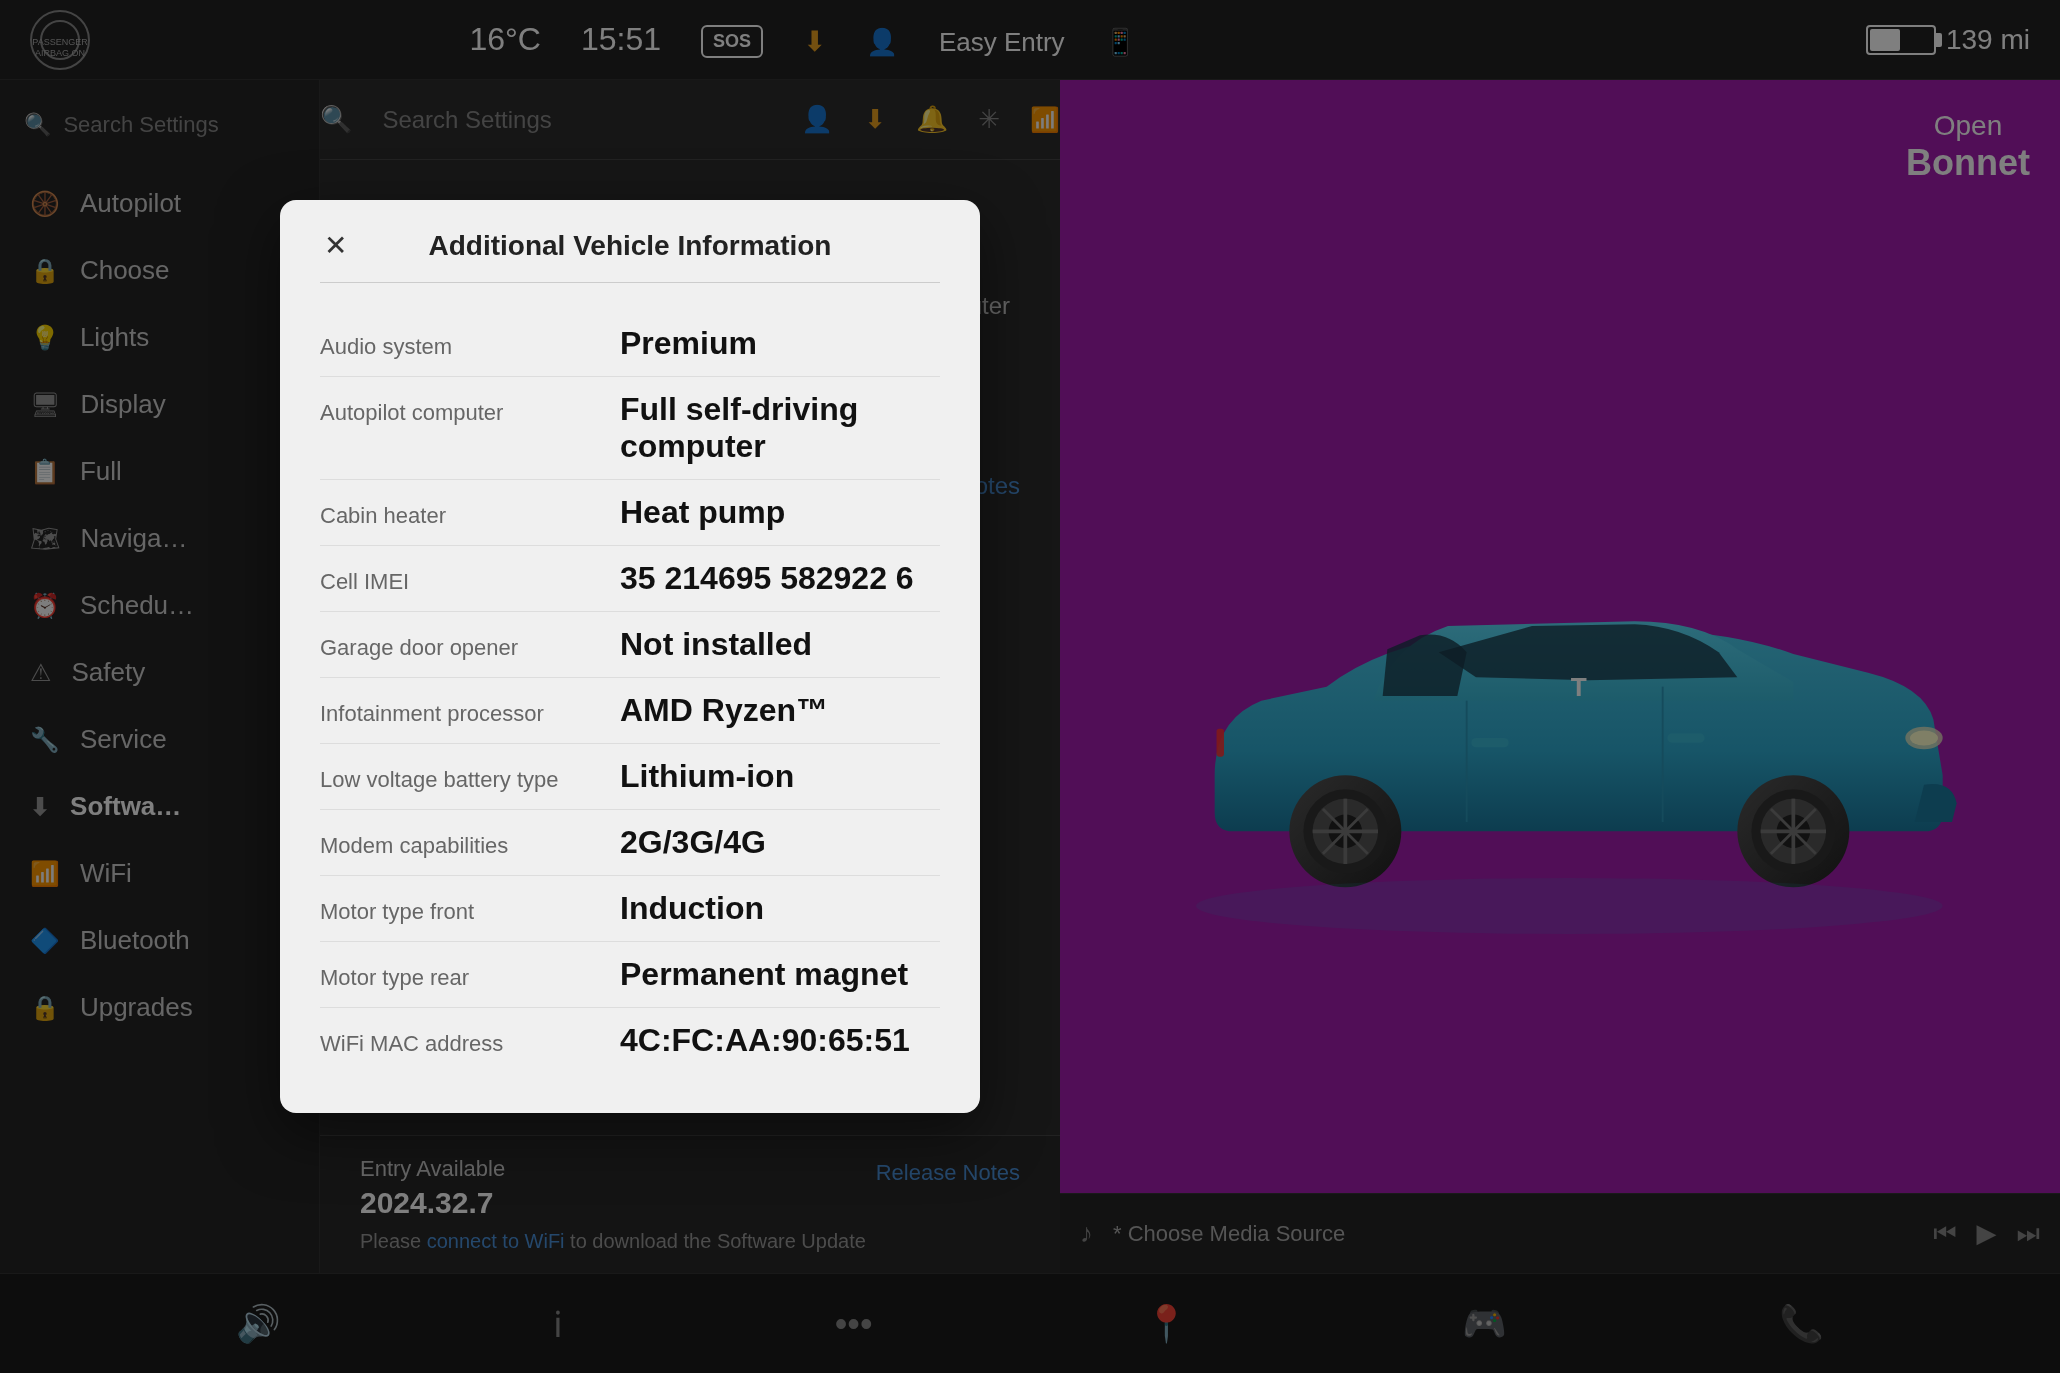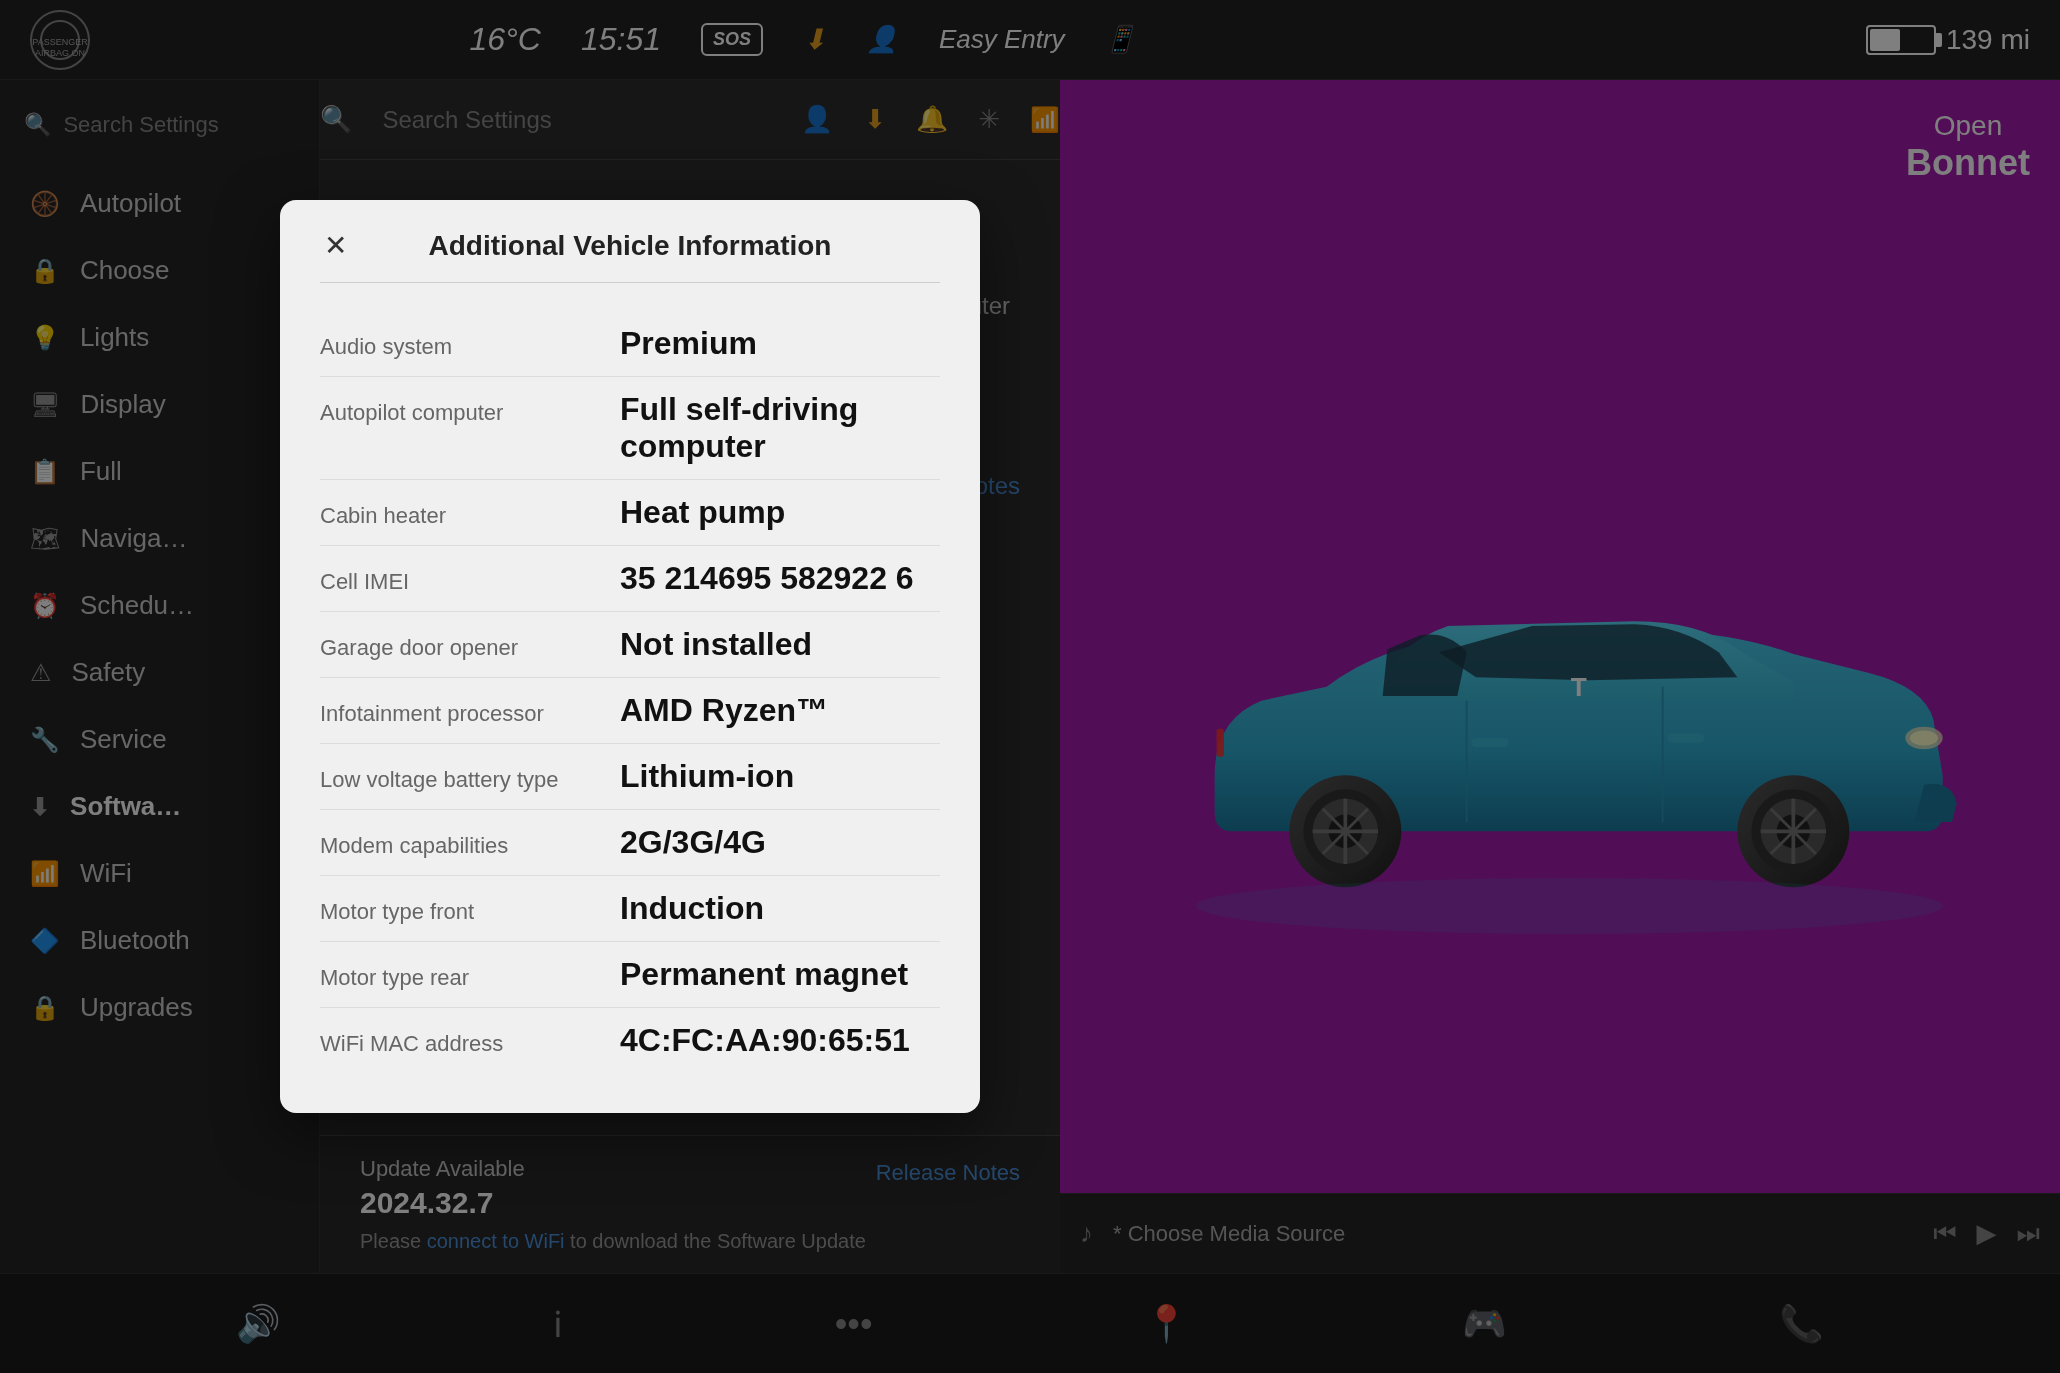--- a/index.html
+++ b/index.html
@@ -48,25 +48,24 @@
       width: 40px; height: 40px;
       border: 2px solid #888;
       border-radius: 50%;
       display: flex; align-items: center; justify-content: center;
       font-size: 8px; color: #aaa; text-align: center;
       line-height: 1.1;
     }
 
     .status-center {
       display: flex;
-      align-items: center;
+      align-items: flex-end;
       gap: 40px;
       margin-left: auto;
       margin-right: auto;
-      font-style: italic;
     }
 
     .temp-display {
       color: #fff;
       font-size: 32px;
       font-weight: 300;
     }
 
     .time-display {
       color: #fff;
@@ -477,21 +476,21 @@
   </div>
 
   <div style="margin-top:200px;display:flex;justify-content:flex-end;">
     <span style="color:#4a90d9;font-size:24px;cursor:pointer;">Release Notes</span>
   </div>
 </div>
 
 <div style="position:absolute;bottom:100px;left:320px;width:740px;background:#282828;padding:20px 40px;border-top:1px solid #444;">
   <div style="display:flex;justify-content:space-between;align-items:flex-start;">
     <div>
-      <div style="color:#ccc;font-size:22px;">Update Available</div>
+      <div style="color:#ccc;font-size:22px;">Entry Available</div>
       <div style="color:#fff;font-size:30px;font-weight:600;margin-top:4px;">2024.32.7</div>
     </div>
     <span style="color:#4a90d9;font-size:22px;cursor:pointer;margin-top:4px;">Release Notes</span>
   </div>
   <div style="color:#999;font-size:20px;margin-top:10px;">
     <span>Please</span>
     <span style="color:#4a90d9;cursor:pointer;">connect to WiFi</span>
     <span> to download the Software Update</span>
   </div>
 </div>

